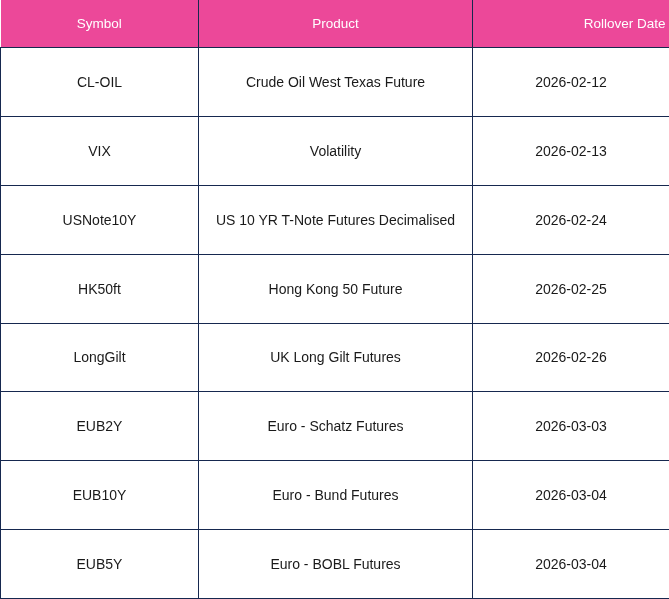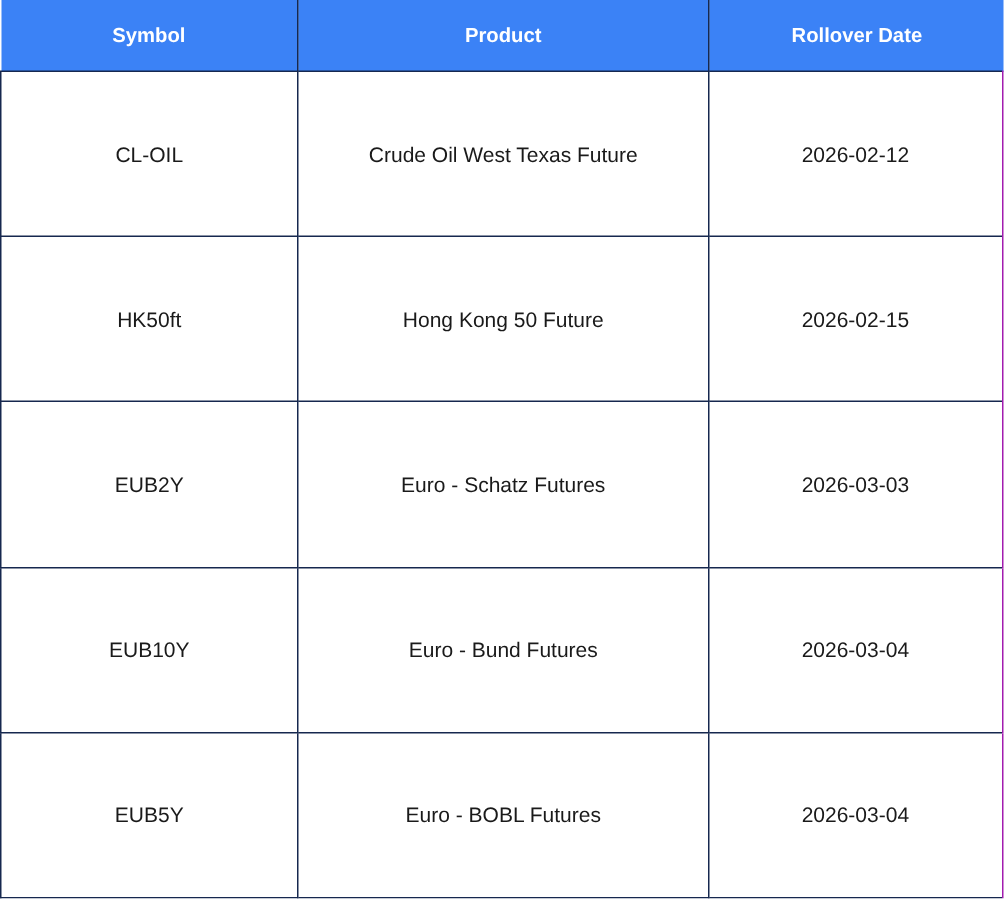--- a/index.html
+++ b/index.html
@@ -17,47 +17,48 @@
     border-collapse: collapse;
     table-layout: fixed;
     width: 669px;
     height: 599px;
   }
   .rollover-table col.c-symbol { width: 198px; }
   .rollover-table col.c-product { width: 274px; }
   .rollover-table col.c-date { width: 197px; }
 
   .rollover-table thead th {
-    background: #3b82f6;
+    background: #ec4899;
     color: #ffffff;
     font-size: 13.5px;
-    font-weight: bold;
+    font-weight: normal;
     text-align: center;
     height: 47px;
     border-right: 1px solid #16284f;
     border-bottom: 1px solid #16284f;
     padding: 0 4px;
   }
   .rollover-table thead th:last-child {
     border-right: none;
+    text-align: right;
   }
   .rollover-table tbody td {
     border: 1px solid #16284f;
     color: #1a1a1a;
     font-size: 14px;
     text-align: center;
     height: 46px;
     padding: 0 16px;
     background: #ffffff;
     white-space: nowrap;
     overflow: hidden;
     text-overflow: ellipsis;
   }
   .rollover-table tbody tr td:first-child { border-left: 1px solid #16284f; }
-  .rollover-table tbody tr td:last-child { border-right: 4px solid #a21caf; }
+  .rollover-table tbody tr td:last-child { border-right: 1px solid #a21caf; }
   .rollover-table tbody tr:last-child td { border-bottom: 1px solid #16284f; }
 </style>
 </head>
 <body>
 
 <table class="rollover-table">
   <colgroup>
     <col class="c-symbol">
     <col class="c-product">
     <col class="c-date">
@@ -69,23 +70,38 @@
       <th>Rollover Date</th>
     </tr>
   </thead>
   <tbody>
     <tr>
       <td>CL-OIL</td>
       <td>Crude Oil West Texas Future</td>
       <td>2026-02-12</td>
     </tr>
     <tr>
+      <td>VIX</td>
+      <td>Volatility</td>
+      <td>2026-02-13</td>
+    </tr>
+    <tr>
+      <td>USNote10Y</td>
+      <td>US 10 YR T-Note Futures Decimalised</td>
+      <td>2026-02-24</td>
+    </tr>
+    <tr>
       <td>HK50ft</td>
       <td>Hong Kong 50 Future</td>
-      <td>2026-02-15</td>
+      <td>2026-02-25</td>
+    </tr>
+    <tr>
+      <td>LongGilt</td>
+      <td>UK Long Gilt Futures</td>
+      <td>2026-02-26</td>
     </tr>
     <tr>
       <td>EUB2Y</td>
       <td>Euro - Schatz Futures</td>
       <td>2026-03-03</td>
     </tr>
     <tr>
       <td>EUB10Y</td>
       <td>Euro - Bund Futures</td>
       <td>2026-03-04</td>

